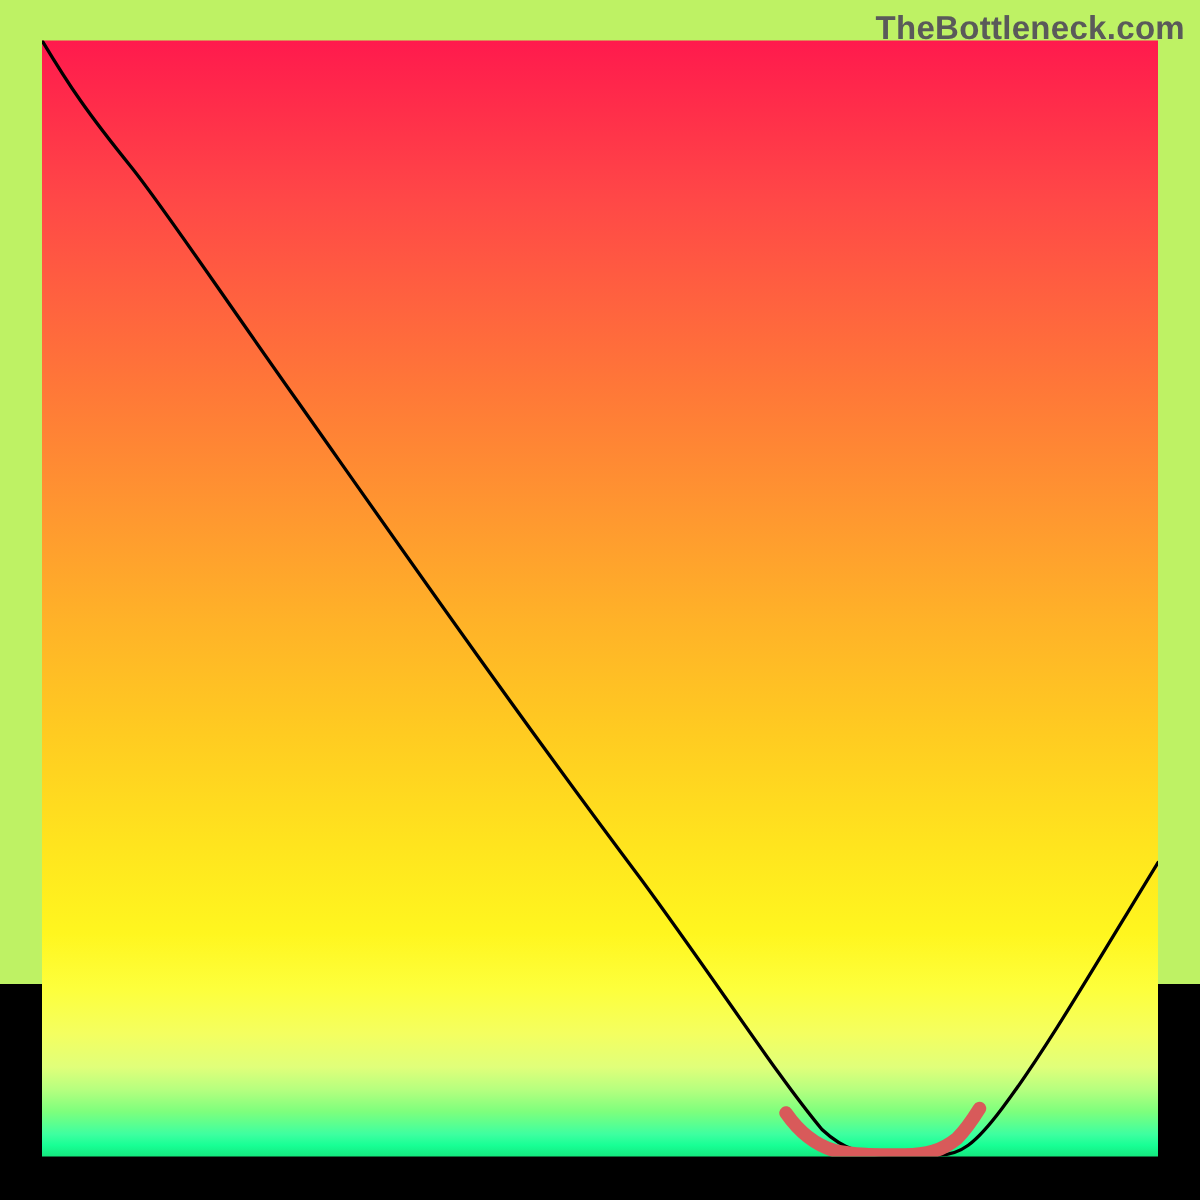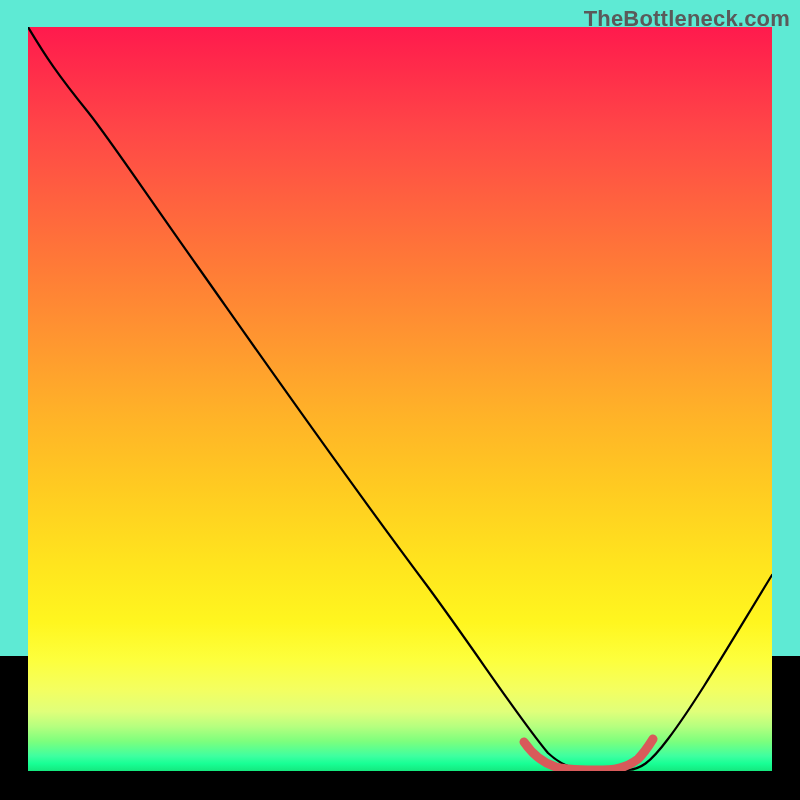--- a/index.html
+++ b/index.html
@@ -1,21 +1,21 @@
 <!DOCTYPE html>
 <html><head>
 <meta charset="utf-8">
 <style>
   * { margin: 0; padding: 0; box-sizing: border-box; }
   html, body { width: 800px; height: 800px; background: #000; overflow: hidden; }
   .frame {
     position: absolute;
     left: 0; top: 0;
     width: 800px; height: 656px;
-    background: #5eead4;
+    background: #bef264;
   }
   .plot {
     position: absolute;
     left: 28px;
     top: 27px;
     width: 744px;
     height: 744px;
     background: linear-gradient(to bottom,
       #ff1a4d 0%,
       #ff2d4a 6%,

